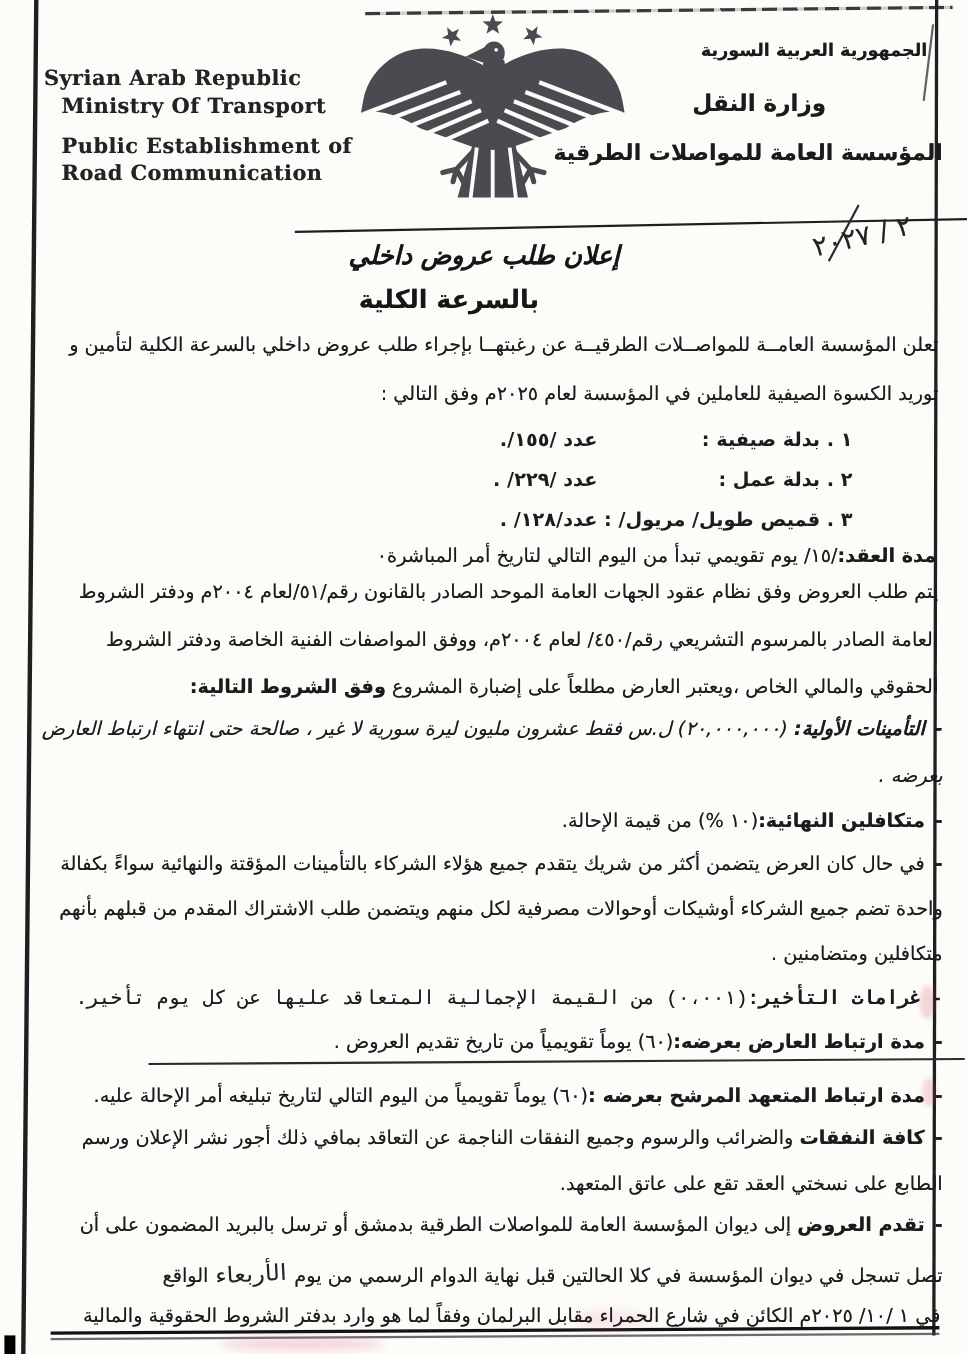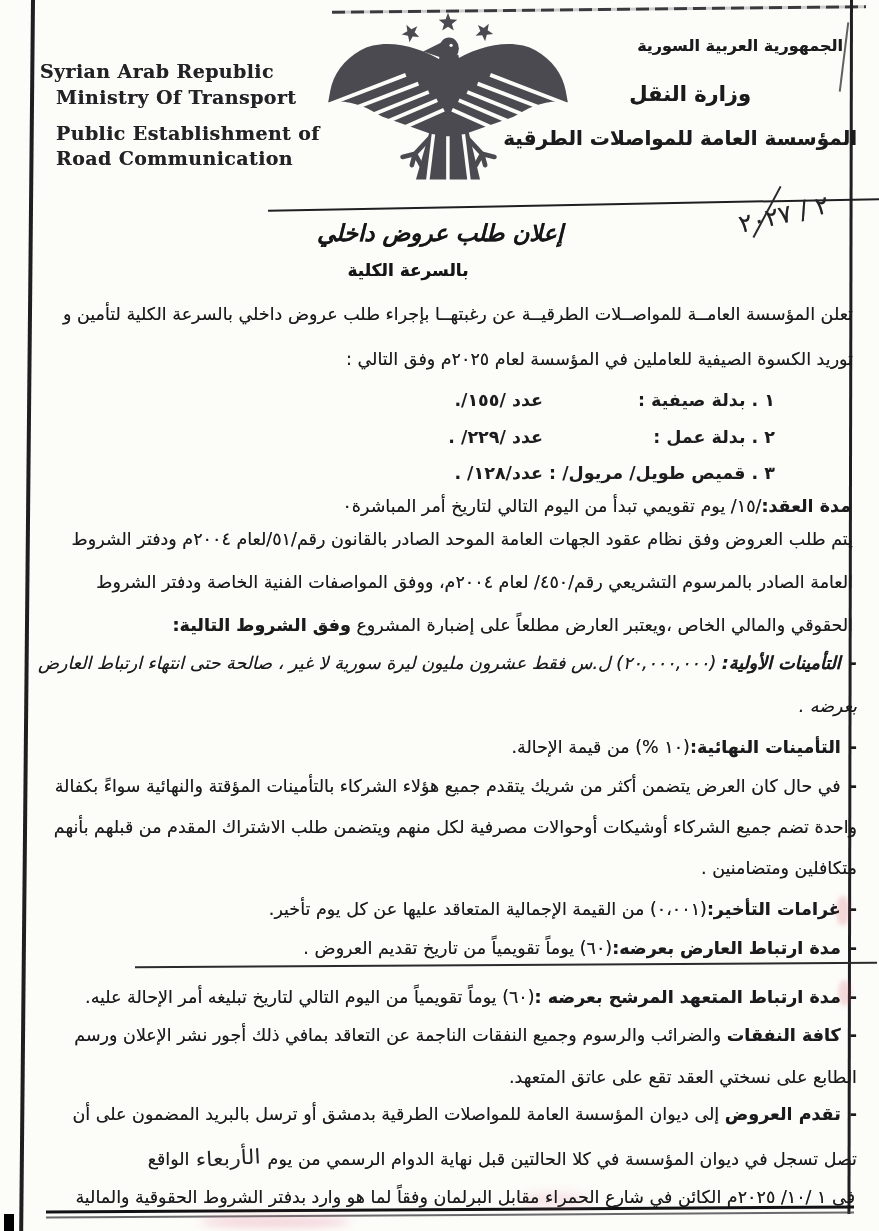--- a/index.html
+++ b/index.html
@@ -109,21 +109,21 @@
       </g>
 
       <circle cx="125" cy="38" r="1.6" fill="#fcfcf9"></circle>
     </svg>
   </div>
 
   <div class="abs refnum" style="left:738px;top:200px;">٢ / ٢٠٢٧</div>
   <div class="abs" style="left:766px;top:183px;width:2.2px;height:58px;background:#2a2a2e;transform:rotate(28deg);"></div>
 
   <div class="abs title" style="left:268px;top:220px;width:344px;font-size:23px;font-style:italic;">إعلان طلب عروض داخلي</div>
-  <div class="abs title" style="left:298px;top:260px;width:220px;font-size:17px;">بالسرعة الكلية</div>
+  <div class="abs title" style="left:298px;top:260px;width:220px;font-size:23px;">بالسرعة الكلية</div>
 
   <div class="abs ar" style="right:26px;top:292px;width:818px;line-height:45px;">تعلن المؤسسة العامــة للمواصــلات الطرقيــة عن رغبتهــا بإجراء طلب عروض داخلي بالسرعة الكلية لتأمين و توريد الكسوة الصيفية للعاملين في المؤسسة لعام ٢٠٢٥م وفق التالي :</div>
 
   <div class="abs qtyrow" style="right:104px;top:382px;">
     <span class="lbl">١ . بدلة صيفية :</span>
     <span class="qty">عدد /١٥٥/.</span>
   </div>
   <div class="abs qtyrow" style="right:104px;top:419px;">
     <span class="lbl">٢ . بدلة عمل   :</span>
     <span class="qty">عدد /٢٢٩/ .</span>
@@ -138,26 +138,26 @@
   </div>
 
   <div class="abs ar" style="right:26px;top:518px;width:818px;line-height:43px;">
     <span>يتم طلب العروض وفق نظام عقود الجهات العامة الموحد الصادر بالقانون رقم/٥١/لعام ٢٠٠٤م ودفتر الشروط العامة الصادر بالمرسوم التشريعي رقم/٤٥٠/ لعام ٢٠٠٤م، ووفق المواصفات الفنية الخاصة ودفتر الشروط الحقوقي والمالي الخاص ،ويعتبر العارض مطلعاً على إضبارة المشروع </span><span class="lead">وفق الشروط التالية:</span>
   </div>
 
   <div class="abs ar" style="right:22px;top:642px;width:822px;font-style:italic;">
     <span class="dash">-</span><span class="lead">التأمينات الأولية:</span><span> (٢٠,٠٠٠,٠٠٠) ل.س فقط عشرون مليون ليرة سورية لا غير ، صالحة حتى انتهاء ارتباط العارض بعرضه .</span>
   </div>
   <div class="abs ar" style="right:22px;top:726px;width:822px;">
-    <span class="dash">-</span><span class="lead">التأمينات النهائية:</span><span>(١٠ %) من قيمة الإحالة.</span>
+    <span class="dash">-</span><span class="lead">متكافلين النهائية:</span><span>(١٠ %) من قيمة الإحالة.</span>
   </div>
   <div class="abs ar" style="right:22px;top:766px;width:822px;line-height:41px;">
     <span class="dash">-</span><span class="lead"></span><span>في حال كان العرض يتضمن أكثر من شريك يتقدم جميع هؤلاء الشركاء بالتأمينات المؤقتة والنهائية سواءً بكفالة واحدة تضم جميع الشركاء أوشيكات أوحوالات مصرفية لكل منهم ويتضمن طلب الاشتراك المقدم من قبلهم بأنهم متكافلين ومتضامنين .</span>
   </div>
-  <div class="abs ar" style="right:22px;top:888px;width:822px;">
+  <div class="abs ar" style="right:22px;top:888px;width:822px;font-family:Liberation Mono, monospace;">
     <span class="dash">-</span><span class="lead">غرامات التأخير:</span><span>(٠،٠٠١) من القيمة الإجمالية المتعاقد عليها عن كل يوم تأخير.</span>
   </div>
   <div class="abs ar" style="right:22px;top:927px;width:822px;">
     <span class="dash">-</span><span class="lead">مدة ارتباط العارض بعرضه:</span><span>(٦٠) يوماً تقويمياً من تاريخ تقديم العروض .</span>
   </div>
 
   <div class="abs ar" style="right:22px;top:976px;width:822px;">
     <span class="dash">-</span><span class="lead">مدة ارتباط المتعهد المرشح بعرضه :</span><span>(٦٠) يوماً  تقويمياً من اليوم التالي لتاريخ تبليغه أمر الإحالة عليه.</span>
   </div>
   <div class="abs ar" style="right:22px;top:1014px;width:822px;line-height:42px;">

